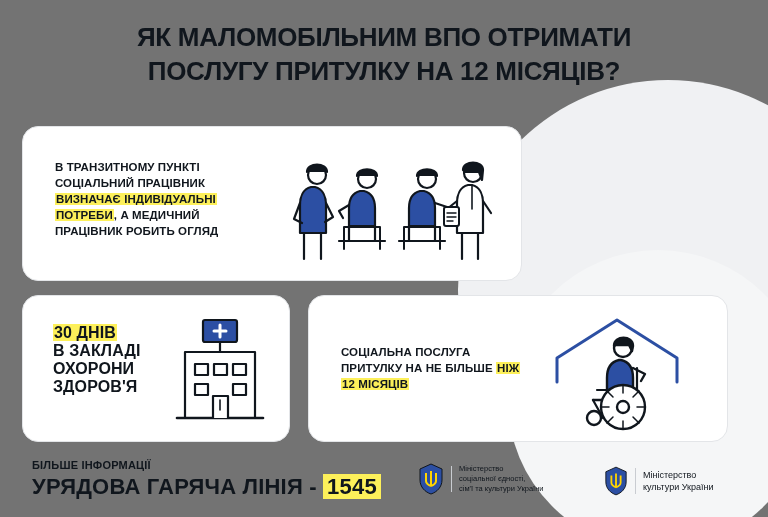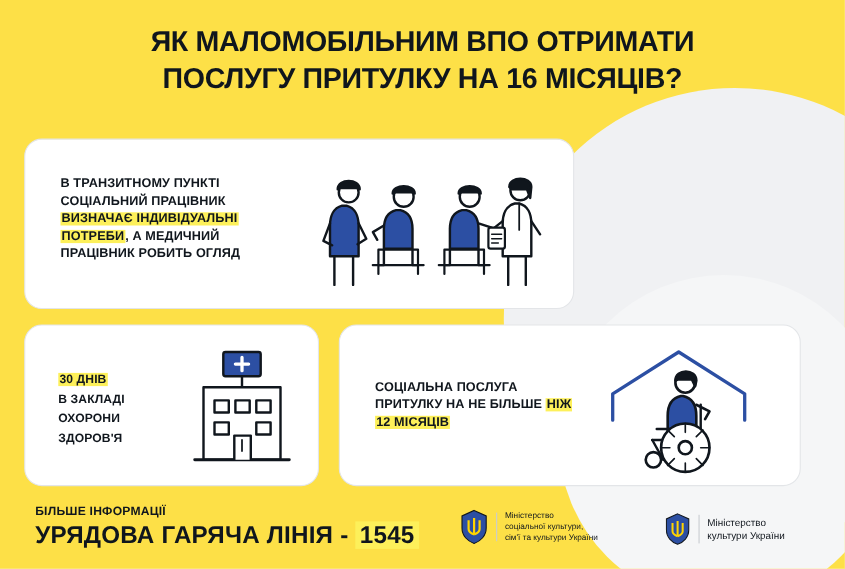--- a/index.html
+++ b/index.html
@@ -11,21 +11,21 @@
     height: 517px;
     background: #ffffff;
     font-family: "Liberation Sans", sans-serif;
     overflow: hidden;
     position: relative;
   }
   .page {
     position: relative;
     width: 768px;
     height: 517px;
-    background: #fde047;
+    background: #737373;
     overflow: hidden;
   }
   
   .bg-swoosh {
     position: absolute;
     right: -110px;
     top: 80px;
     width: 420px;
     height: 420px;
     background: #f0f1f3;
@@ -101,23 +101,23 @@
     letter-spacing: 0.1px;
     text-transform: uppercase;
   }
   #transit-text {
     left: 32px;
     top: 32px;
     width: 200px;
   }
   #health-text {
     left: 30px;
-    top: 40px;
+    top: 28px;
     width: 95px;
-    font-size: 11px;
+    font-size: 16px;
     line-height: 18px;
   }
   #shelter-text {
     left: 32px;
     top: 48px;
     width: 190px;
   }
   .hl {
     background: #fdf05a;
     padding: 0 1px;
@@ -184,21 +184,21 @@
 <body>
 
 <div class="page">
   <div class="bg-swoosh"></div>
   <div class="bg-swoosh2"></div>
 
   <div class="content">
 
     <div class="title">
       <span class="l1">ЯК МАЛОМОБІЛЬНИМ ВПО ОТРИМАТИ</span>
-      <span class="l2">ПОСЛУГУ ПРИТУЛКУ НА 16 МІСЯЦІВ?</span>
+      <span class="l2">ПОСЛУГУ ПРИТУЛКУ НА 12 МІСЯЦІВ?</span>
     </div>
 
     <div class="card" id="card-transit">
       <div class="card-text" id="transit-text">
         <span>В ТРАНЗИТНОМУ ПУНКТІ СОЦІАЛЬНИЙ ПРАЦІВНИК </span><span class="hl">ВИЗНАЧАЄ ІНДИВІДУАЛЬНІ ПОТРЕБИ</span><span>, А МЕДИЧНИЙ ПРАЦІВНИК РОБИТЬ ОГЛЯД</span>
       </div>
 
       <svg class="illu" id="illu-transit" width="230" height="120" viewBox="0 0 230 120">
         <g fill="none" stroke="#10161d" stroke-width="2.2" stroke-linecap="round" stroke-linejoin="round">
 
@@ -311,21 +311,21 @@
     </div>
 
     <div class="logo-block" id="logo-minsoc">
       <svg width="26" height="32" viewBox="0 0 26 32">
         <path d="M13 1 L24 6 L24 17 C24 24 19 29 13 31 C7 29 2 24 2 17 L2 6 Z" fill="#2c4fa3" stroke="#10161d" stroke-width="1"></path>
         <path d="M13 8 l0 14 M8 10 l0 8 c0 3 5 5 5 5 M18 10 l0 8 c0 3 -5 5 -5 5" stroke="#ffd400" stroke-width="2" fill="none"></path>
       </svg>
       <div class="logo-divider"></div>
       <div class="logo-text">
         <div>Міністерство</div>
-        <div>соціальної культури,</div>
+        <div>соціальної єдності,</div>
         <div>сім'ї та культури України</div>
       </div>
     </div>
 
     <div class="logo-block" id="logo-mincult">
       <svg width="24" height="30" viewBox="0 0 26 32">
         <path d="M13 1 L24 6 L24 17 C24 24 19 29 13 31 C7 29 2 24 2 17 L2 6 Z" fill="#2c4fa3" stroke="#10161d" stroke-width="1"></path>
         <path d="M13 8 l0 14 M8 10 l0 8 c0 3 5 5 5 5 M18 10 l0 8 c0 3 -5 5 -5 5" stroke="#ffd400" stroke-width="2" fill="none"></path>
       </svg>
       <div class="logo-divider"></div>

